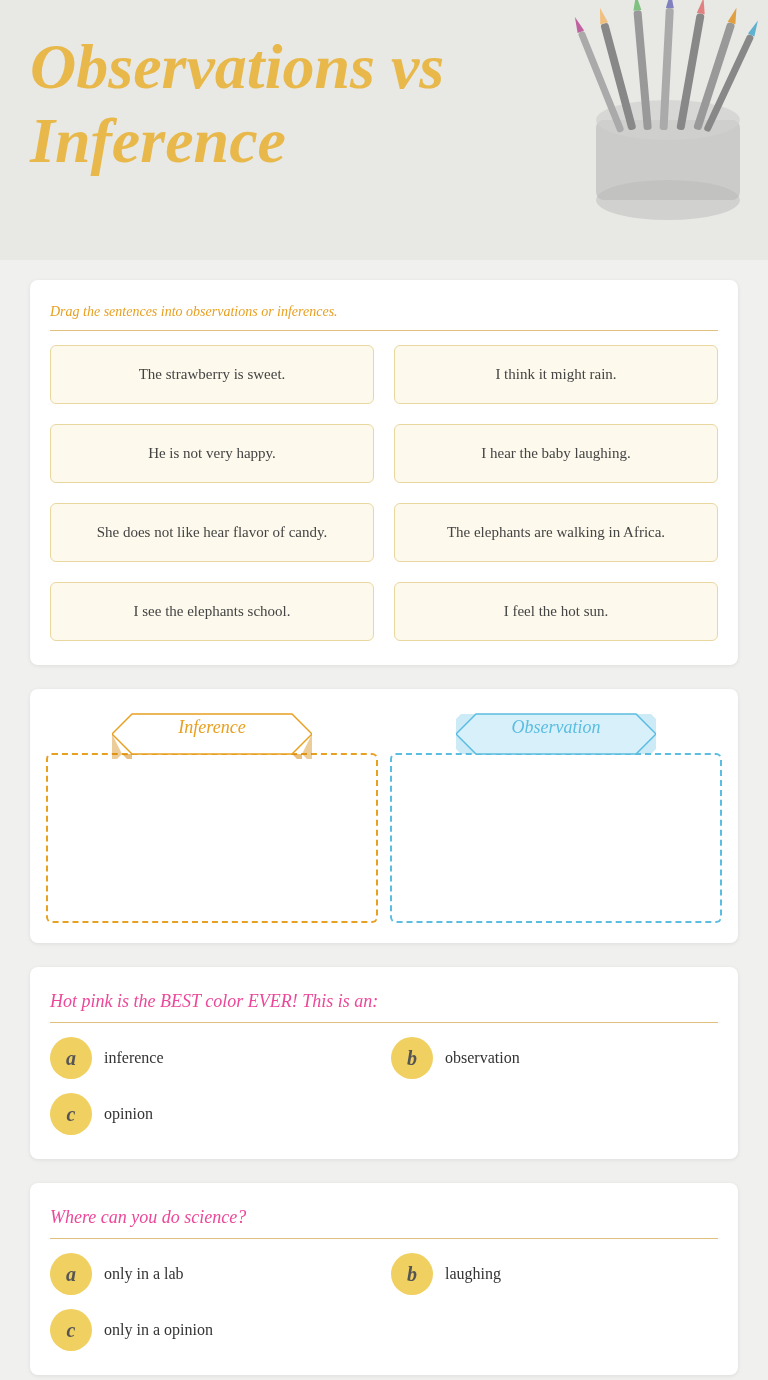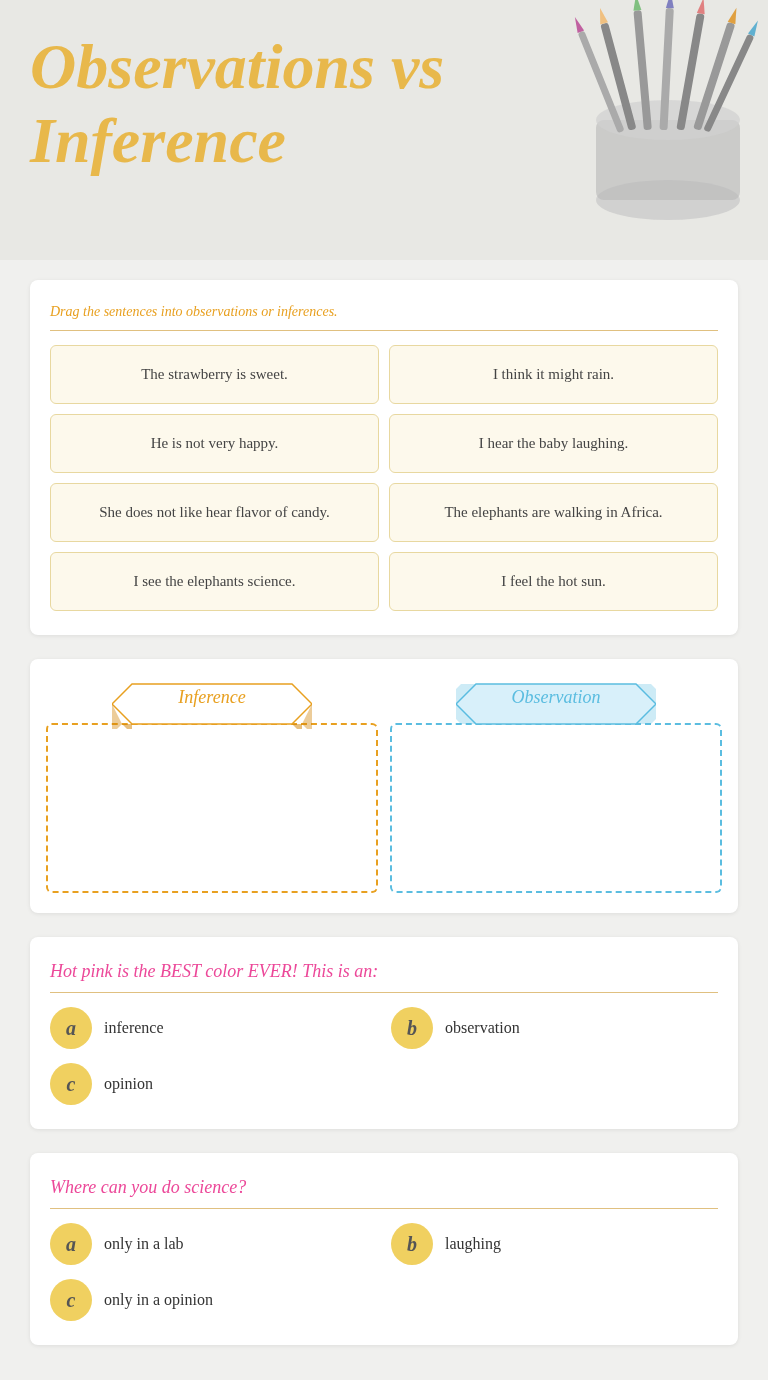--- a/index.html
+++ b/index.html
@@ -54,21 +54,21 @@
       font-style: italic;
       margin-bottom: 14px;
       padding-bottom: 10px;
       border-bottom: 1.5px solid #e0c080;
     }
 
     
     .sentences-grid {
       display: grid;
       grid-template-columns: 1fr 1fr;
-      gap: 10px;
+      gap: 20px;
     }
     .sentence-card {
       background: #fdf9ec;
       border: 1px solid #e8d8a0;
       border-radius: 6px;
       padding: 18px 14px;
       text-align: center;
       font-size: 15px;
       color: #444;
       cursor: grab;
@@ -194,21 +194,21 @@
 
   <div class="card">
     <div class="section-title">Drag the sentences into observations or inferences.</div>
     <div class="sentences-grid">
       <div class="sentence-card">The strawberry is sweet.</div>
       <div class="sentence-card">I think it might rain.</div>
       <div class="sentence-card">He is not very happy.</div>
       <div class="sentence-card">I hear the baby laughing.</div>
       <div class="sentence-card">She does not like hear flavor of candy.</div>
       <div class="sentence-card">The elephants are walking in Africa.</div>
-      <div class="sentence-card">I see the elephants science.</div>
+      <div class="sentence-card">I see the elephants school.</div>
       <div class="sentence-card">I feel the hot sun.</div>
     </div>
   </div>
 
   <div class="drop-zone-card">
     <div class="drop-zones-container">
 
       <div style="position:relative; padding-top: 30px;">
 
         <div style="position:absolute; top:0; left:50%; transform:translateX(-50%); z-index:3;">

